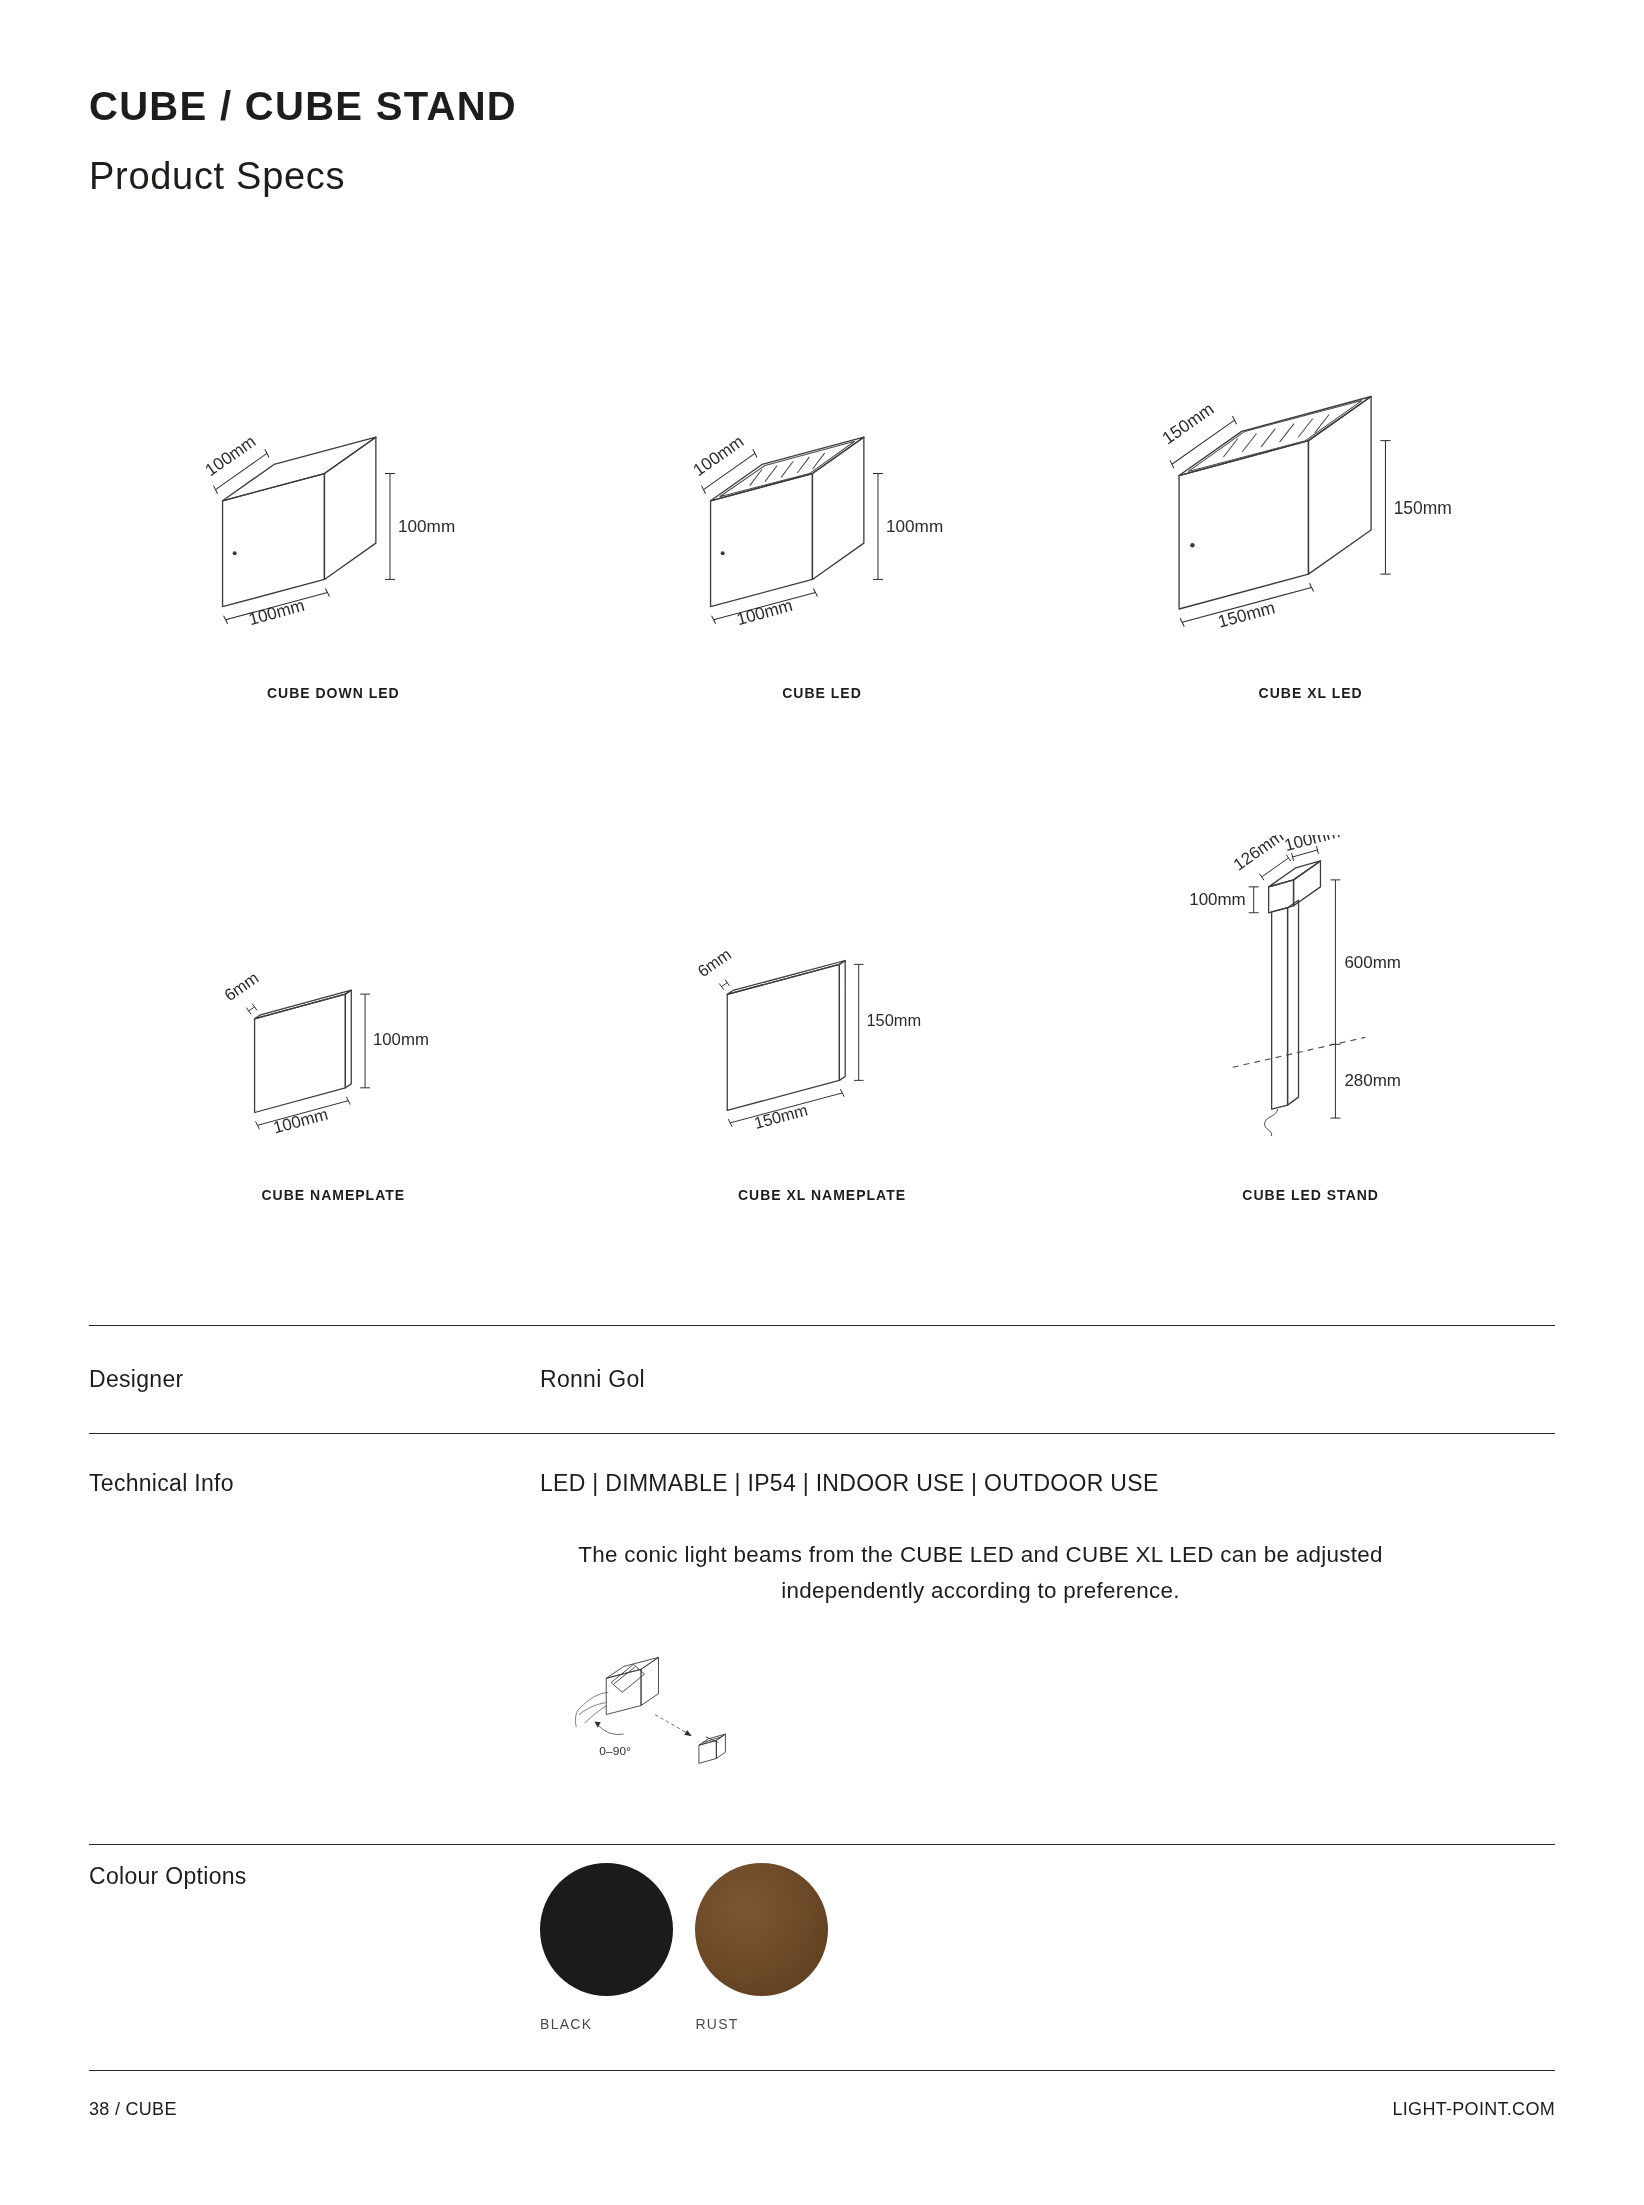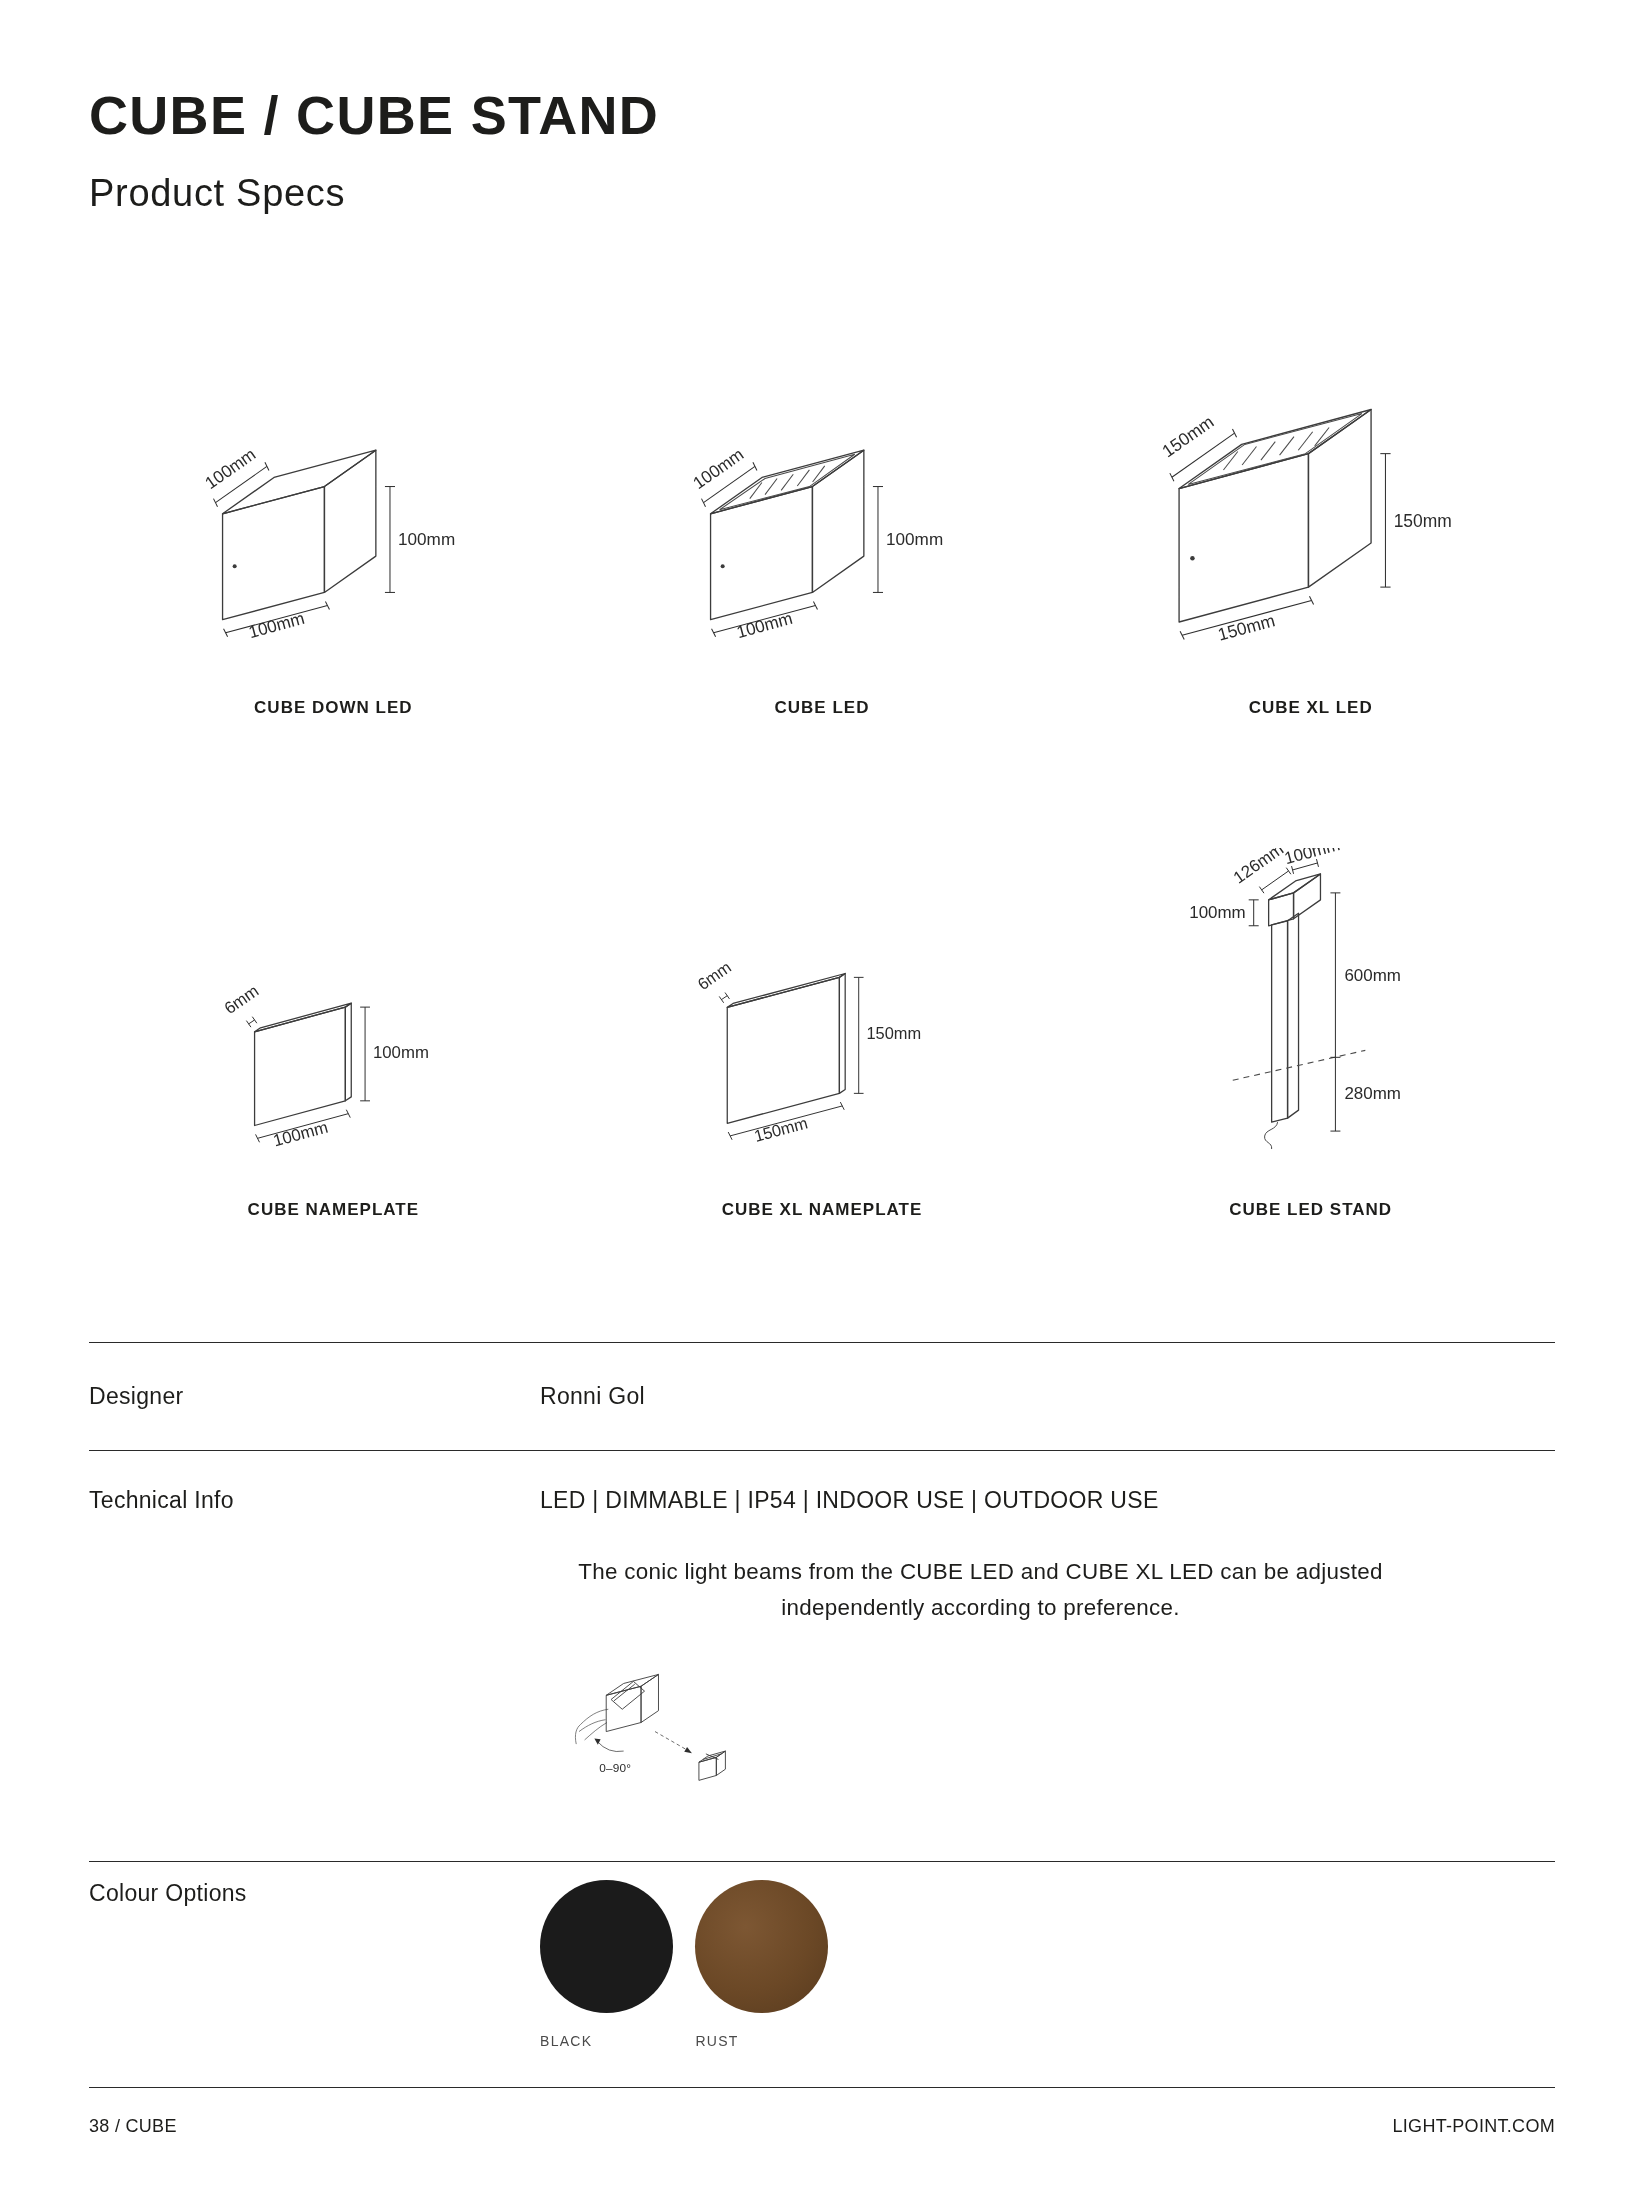--- a/index.html
+++ b/index.html
@@ -10,42 +10,42 @@
     color: #1d1d1b;
     font-family: "Liberation Sans", sans-serif;
     overflow: hidden;
     position: relative;
   }
   .page { padding: 0 89px; }
 
   
   header { padding-top: 84px; }
   h1 {
-    margin: 0; font-size: 54px; font-weight: 700; letter-spacing: 1.3px;
+    margin: 0; font-size: 40px; font-weight: 700; letter-spacing: 1.3px;
   }
   h2 {
     margin: 26px 0 0 0; font-size: 38px; font-weight: 400; letter-spacing: 0.7px;
   }
 
   
   .diagrams { margin-top: 135px; }
   .dia-row {
     display: grid; grid-template-columns: 1fr 1fr 1fr;
   }
   .dia-row.row2 { margin-top: 78px; }
   figure.dia {
     margin: 0; display: flex; flex-direction: column;
     justify-content: flex-end; align-items: center;
   }
   .row1 figure.dia { height: 368px; }
   .row2 figure.dia { height: 424px; }
   figure.dia svg { display: block; }
   figcaption {
     margin-top: 38px;
-    font-size: 17px; font-weight: 700; letter-spacing: 1px;
+    font-size: 14px; font-weight: 700; letter-spacing: 1px;
     color: #1d1d1b; text-align: center;
   }
   svg { font-family: "Liberation Sans", sans-serif; }
   svg text { fill: #2b2b2b; font-size: 17px; }
   .outline { stroke: #3c3c3c; stroke-width: 1.3; fill: none; stroke-linejoin: round; }
   .dim { stroke: #2e2e2e; stroke-width: 1; fill: none; }
   .thin { stroke: #4a4a4a; stroke-width: 1; fill: none; }
 
   
   .specs { margin-top: 122px; }

